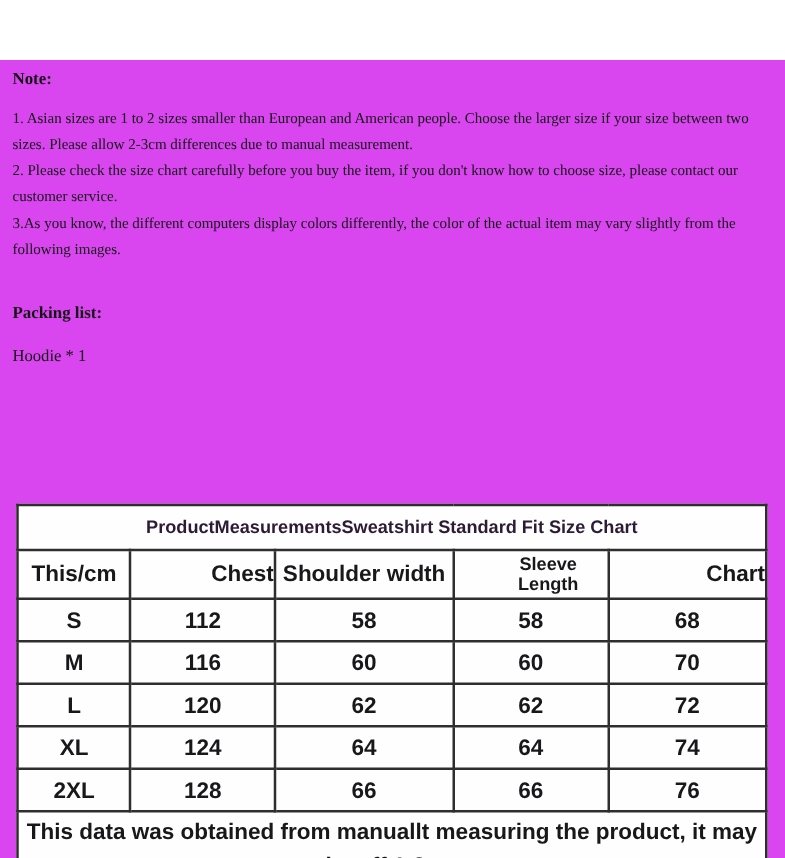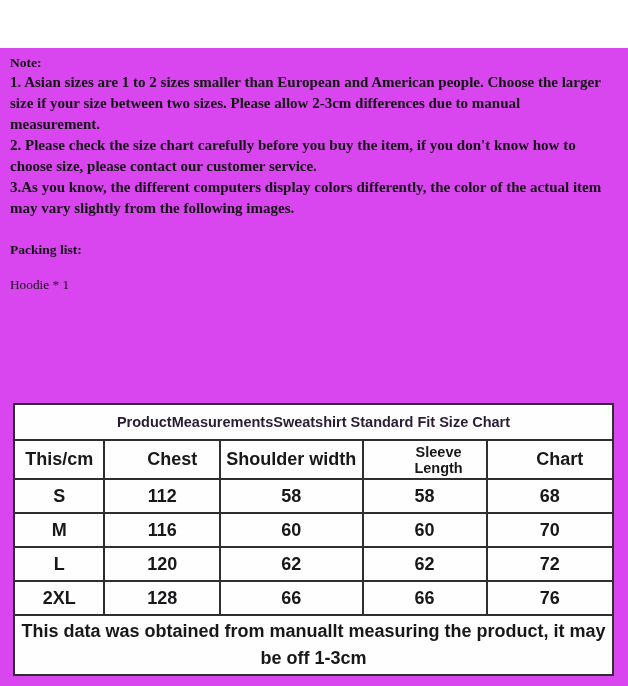--- a/index.html
+++ b/index.html
@@ -16,25 +16,24 @@
 
   
   .note-heading {
     position: absolute;
     top: 7px; left: 10px;
     font-size: 13.5px;
     font-weight: bold;
   }
   .note-body {
     position: absolute;
-    top: 24px; left: 10px;
+    top: 36px; left: 10px;
     width: 604px;
-    font-size: 15px;
+    font-size: 12px;
     line-height: 21px;
-    font-weight: bold;
   }
   .note-body p { margin: 0; }
 
   .packing-heading {
     position: absolute;
     top: 194px; left: 10px;
     font-size: 13.5px;
     font-weight: bold;
   }
   .packing-item {
@@ -61,21 +60,21 @@
     vertical-align: middle;
     padding: 0;
     overflow: hidden;
   }
   .row-title td {
     height: 34px;
     font-size: 14.5px;
     color: #2b1b33;
   }
   .row-header th { height: 37px; font-size: 18px; }
-  .row-header th.align-left { text-align: center; padding-left: 20px; }
+  .row-header th.align-left { text-align: right; padding-left: 20px; }
   .row-header th.small-header { font-size: 14.5px; padding-left: 28px; }
   .row-data td { height: 32px; font-size: 18px; }
   .row-footnote td {
     height: 54px;
     font-size: 18px;
     line-height: 27px;
     padding: 2px 3px;
   }
 
   col.c-size   { width: 15.1%; }
@@ -134,20 +133,27 @@
         <td>70</td>
       </tr>
       <tr class="row-data">
         <td>L</td>
         <td>120</td>
         <td>62</td>
         <td>62</td>
         <td>72</td>
       </tr>
       <tr class="row-data">
+        <td>XL</td>
+        <td>124</td>
+        <td>64</td>
+        <td>64</td>
+        <td>74</td>
+      </tr>
+      <tr class="row-data">
         <td>2XL</td>
         <td>128</td>
         <td>66</td>
         <td>66</td>
         <td>76</td>
       </tr>
       <tr class="row-footnote">
         <td colspan="5">This data was obtained from manuallt measuring the product, it may be off 1-3cm</td>
       </tr>
     </tbody>

